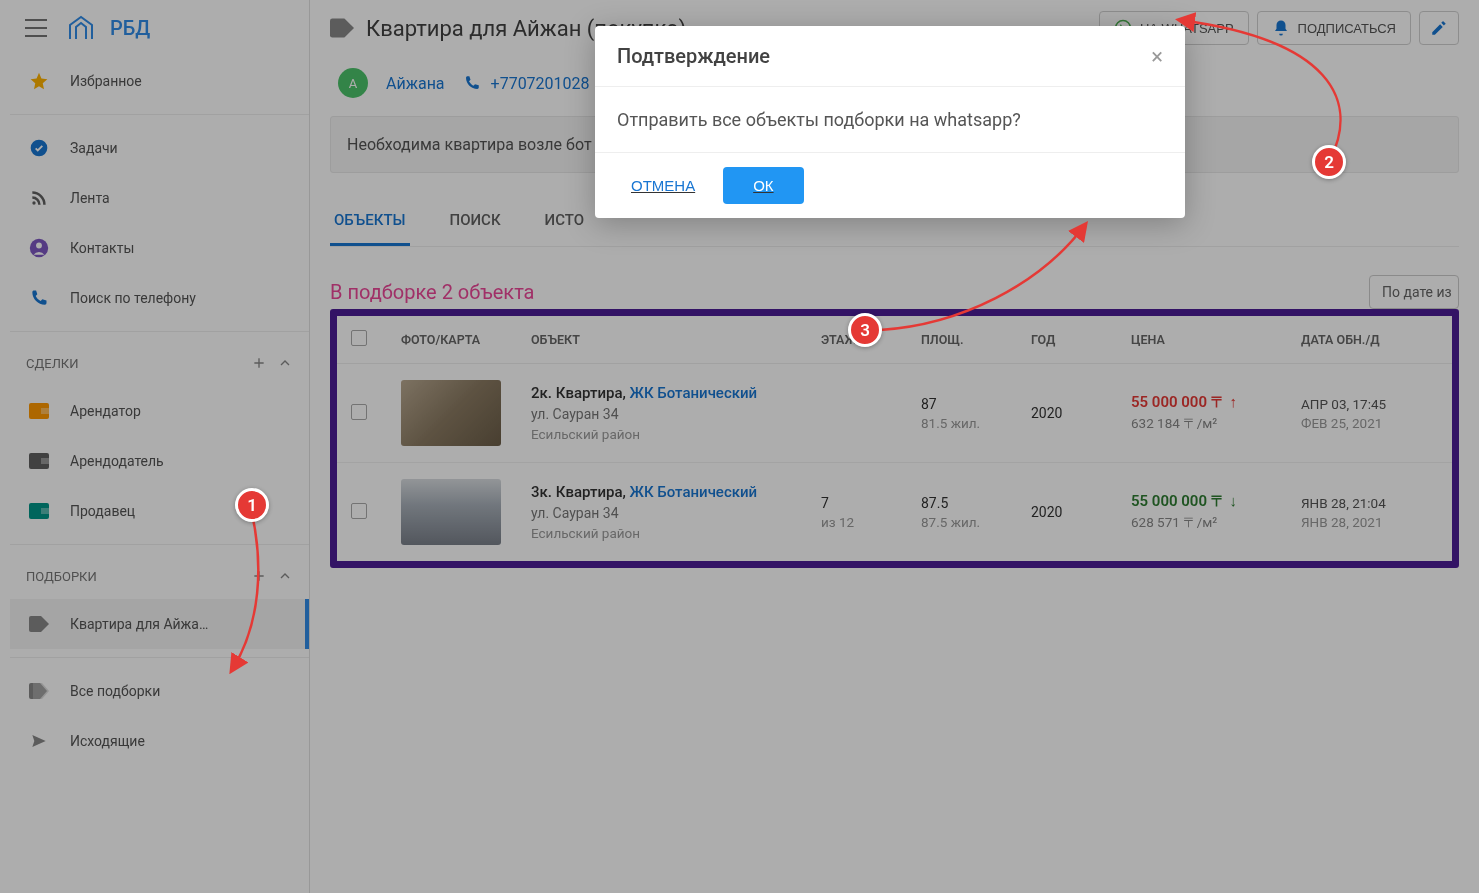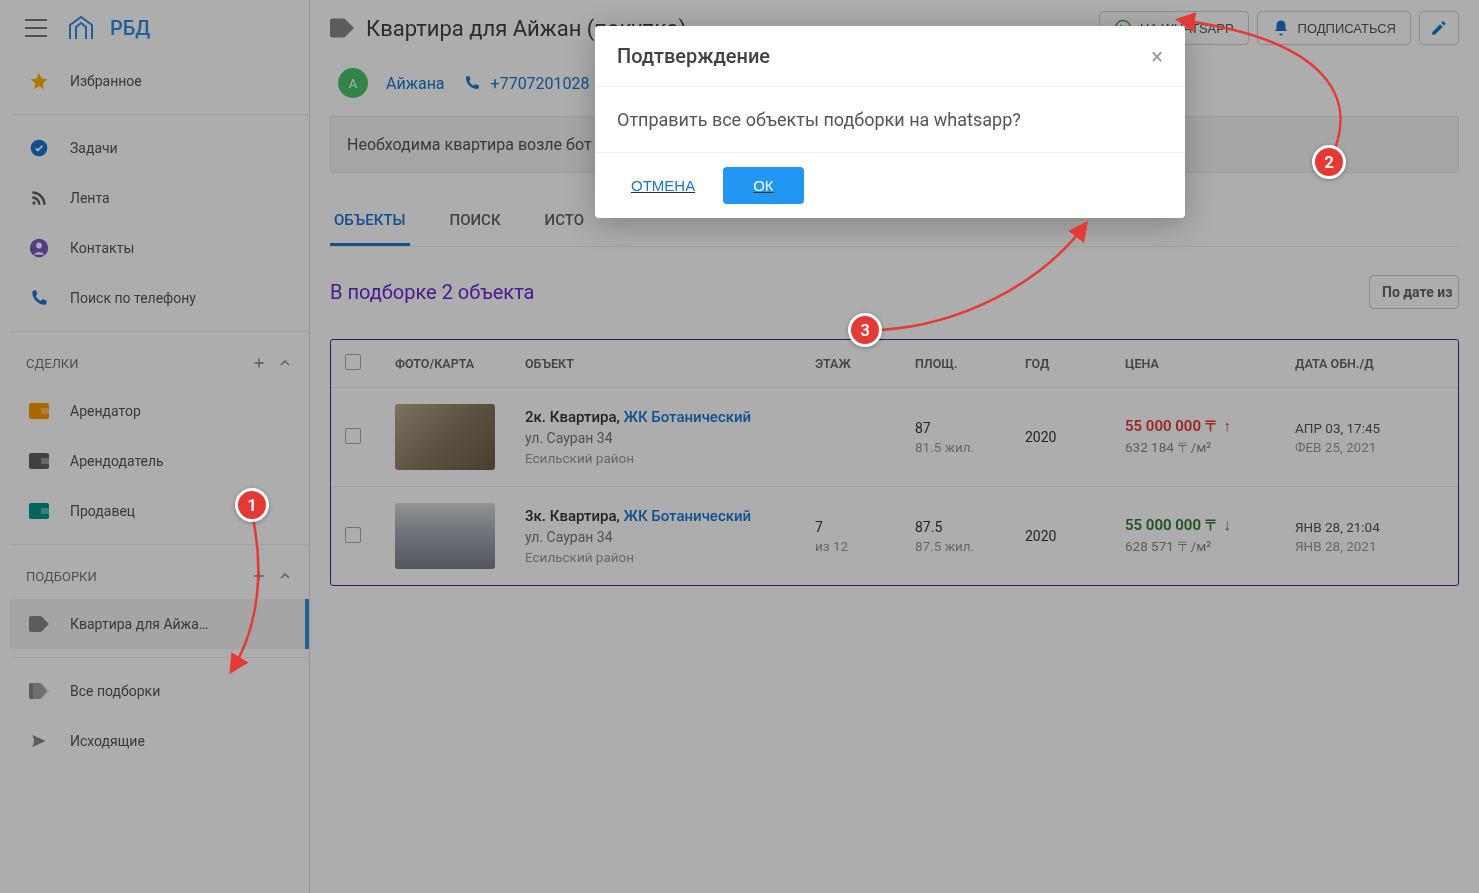--- a/index.html
+++ b/index.html
@@ -30,23 +30,23 @@
   .edit-btn { padding:7px 10px; }
   .contact-row { display:flex; align-items:center; gap:18px; padding: 12px 8px 18px; }
   .avatar { width:30px; height:30px; border-radius:50%; background:#4cc36a; color:#fff; display:flex; align-items:center; justify-content:center; font-size:13px; }
   .contact-name { color:#1976d2; font-size:16px; }
   .phone-wrap { display:flex; align-items:center; gap:10px; color:#1976d2; font-size:16px; }
   .desc-bar { background:#f5f5f5; border:1px solid #e8e8e8; padding: 18px 16px; font-size:16px; color:#555; border-radius:3px; }
   .tabs { display:flex; gap:36px; margin-top:24px; border-bottom:1px solid #eee; }
   .tab { padding: 14px 4px; font-size:15px; color:#616161; cursor:pointer; font-weight:500; }
   .tab.active { color:#1976d2; border-bottom:3px solid #1976d2; }
   .list-head { display:flex; justify-content:space-between; align-items:center; margin-top:28px; }
-  .list-head h2 { font-size:20px; font-weight:400; color:#6d28d9; }
-  .sort-btn { border:1px solid #ccc; border-radius:4px; padding:8px 12px; color:#666; font-size:14px; cursor:pointer; overflow:hidden; white-space:nowrap; max-width:90px;font-weight:bold; }
-  .table { margin-top:30px; border:1px solid #4c1d95; border-radius:3px; }
+  .list-head h2 { font-size:20px; font-weight:400; color:#ec4899; }
+  .sort-btn { border:1px solid #ccc; border-radius:4px; padding:8px 12px; color:#666; font-size:14px; cursor:pointer; overflow:hidden; white-space:nowrap; max-width:90px; }
+  .table { margin-top:0; border:7px solid #4c1d95; border-radius:3px; }
   .thead, .trow { display:grid; grid-template-columns: 50px 130px 290px 100px 110px 100px 170px 1fr; align-items:center; }
   .thead { padding: 14px 10px; border-bottom:1px solid #eee; font-size:12.5px; color:#666; font-weight:600; }
   .thead > div, .trow > div { padding: 0 4px; }
   .trow { padding: 16px 10px; border-bottom:1px solid #f0f0f0; }
   .trow:last-child { border-bottom:none; }
   .chk { width:16px; height:16px; border:1.5px solid #aaa; border-radius:2px; display:inline-block; }
   .thumb { width:100px; height:66px; border-radius:3px; background:#bbb; }
   .thumb.t1 { background: linear-gradient(135deg,#b8a890 0%, #8a7a62 50%, #6b5d48 100%); }
   .thumb.t2 { background: linear-gradient(180deg,#d8dce0 0%, #a7afb8 40%, #7a808a 100%); }
   .obj-title { font-size:15px; color:#333; font-weight:500; }

